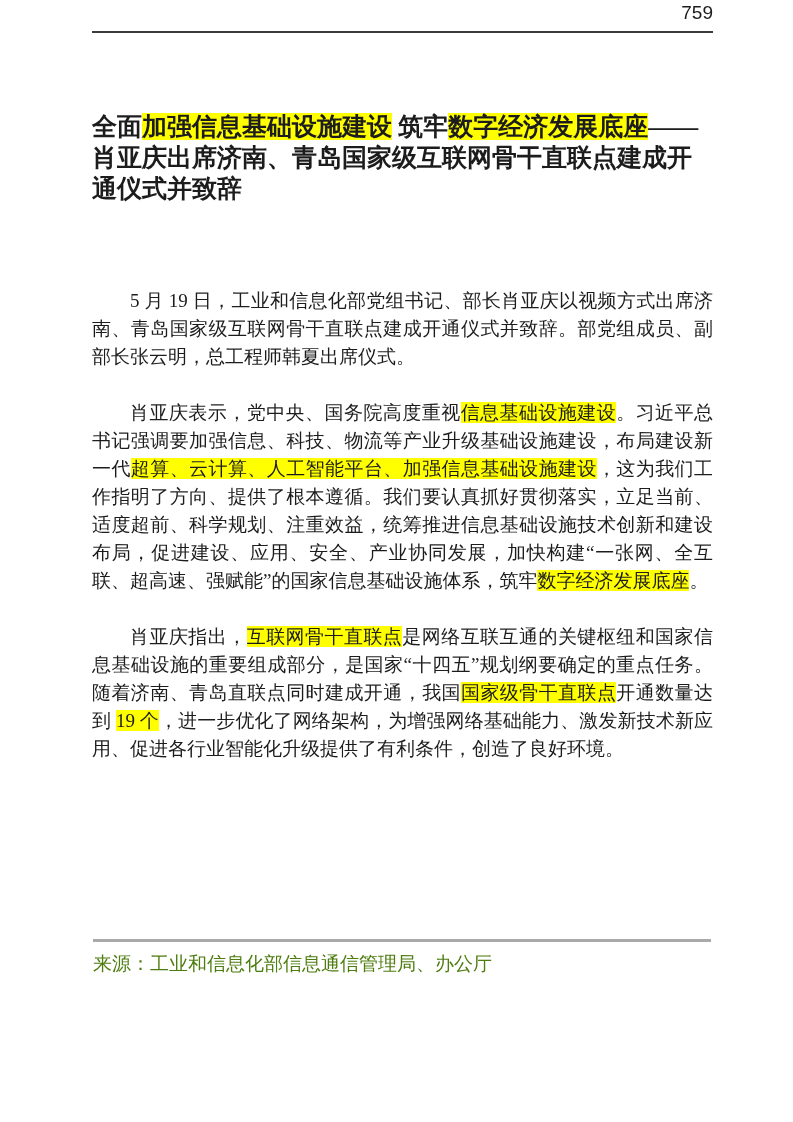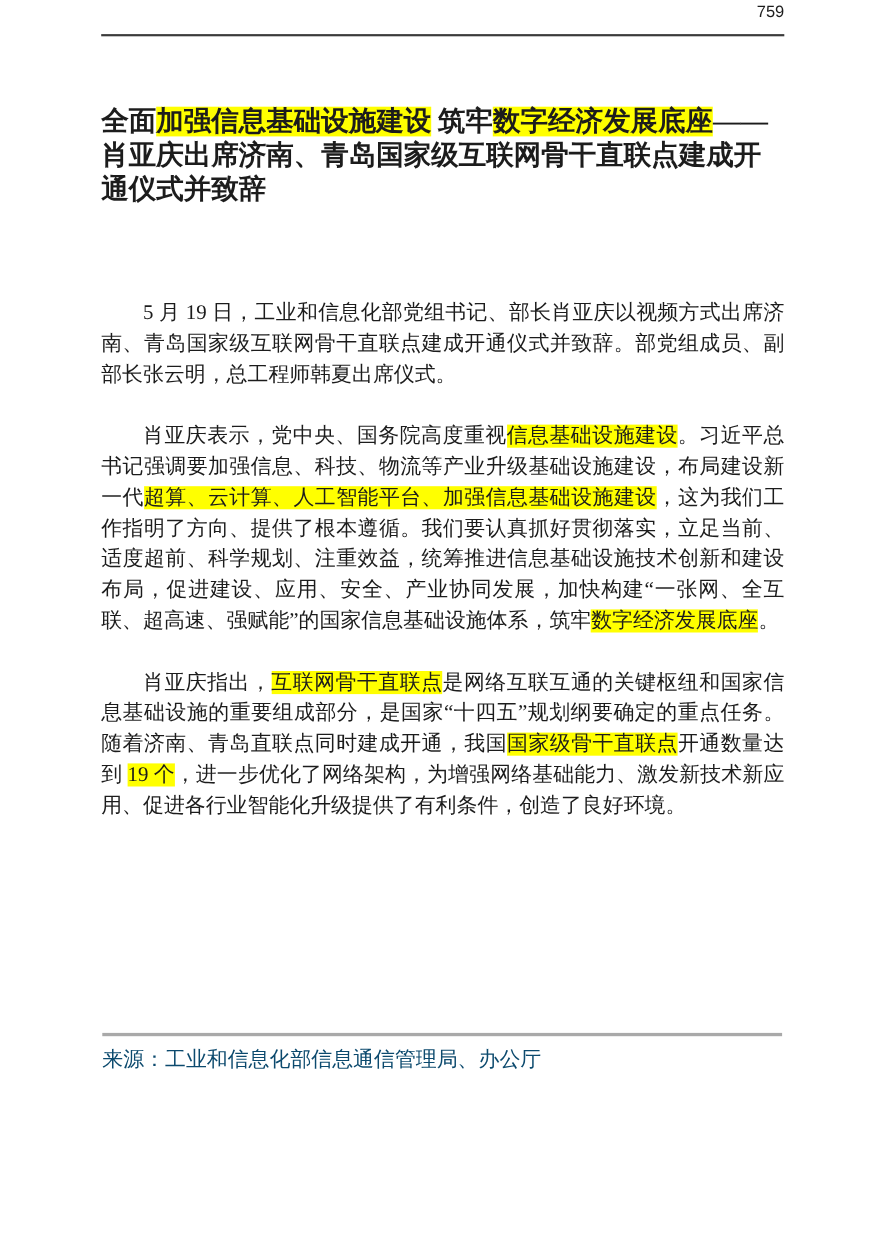--- a/index.html
+++ b/index.html
@@ -16,35 +16,35 @@
     font-family: "Liberation Serif", "DejaVu Serif", serif;
     color: #1c1c1c;
   }
   .page-number {
     position: absolute;
     top: 2px;
     left: 92px;
     width: 621px;
     text-align: right;
     font-family: "Liberation Sans", "DejaVu Sans", sans-serif;
-    font-size: 15px;
+    font-size: 19px;
     color: #1c1c1c;
   }
   .top-rule {
     position: absolute;
     top: 31px;
     left: 92px;
     width: 621px;
     height: 2px;
     background: #3b3b3b;
   }
   .content {
     position: absolute;
     left: 92px;
-    top: 0;
+    top: 16px;
     width: 621px;
   }
   .doc-title {
     margin: 95px 0 0 0;
     font-size: 25px;
     font-weight: bold;
     line-height: 31px;
     color: #1c1c1c;
     text-align: left;
   }
@@ -70,21 +70,21 @@
     height: 3px;
     background: #a9a9a9;
   }
   .source-line {
     position: absolute;
     top: 950px;
     left: 93px;
     width: 621px;
     font-size: 19px;
     line-height: 28px;
-    color: #0c4a6e;
+    color: #4d7c0f;
   }
 </style>
 </head>
 <body>
 
 <div class="page">
 
   <div class="page-number">759</div>
 
   <div class="top-rule"></div>

